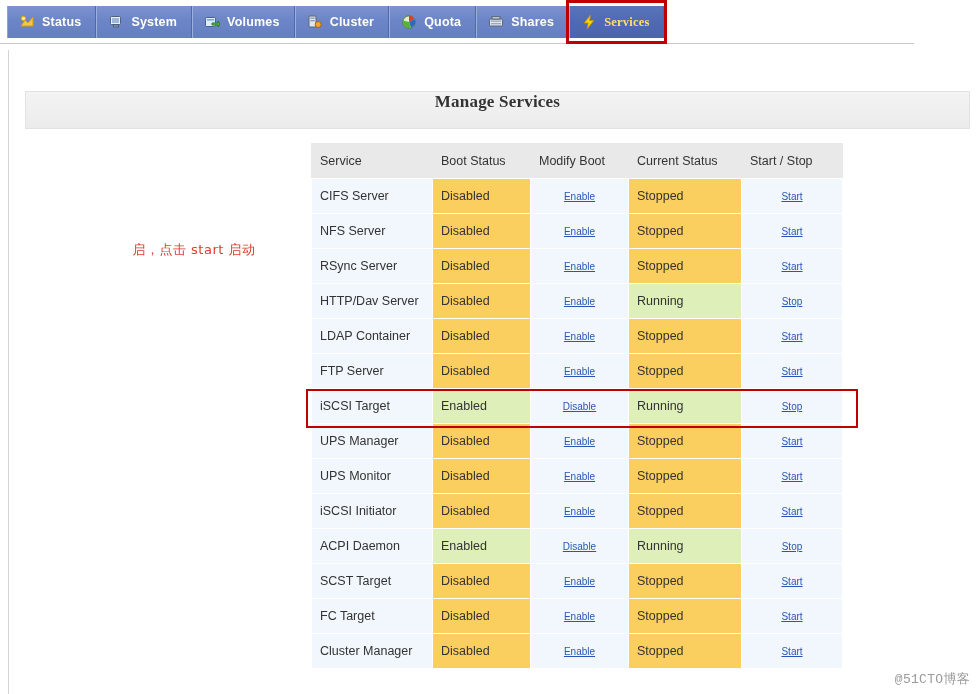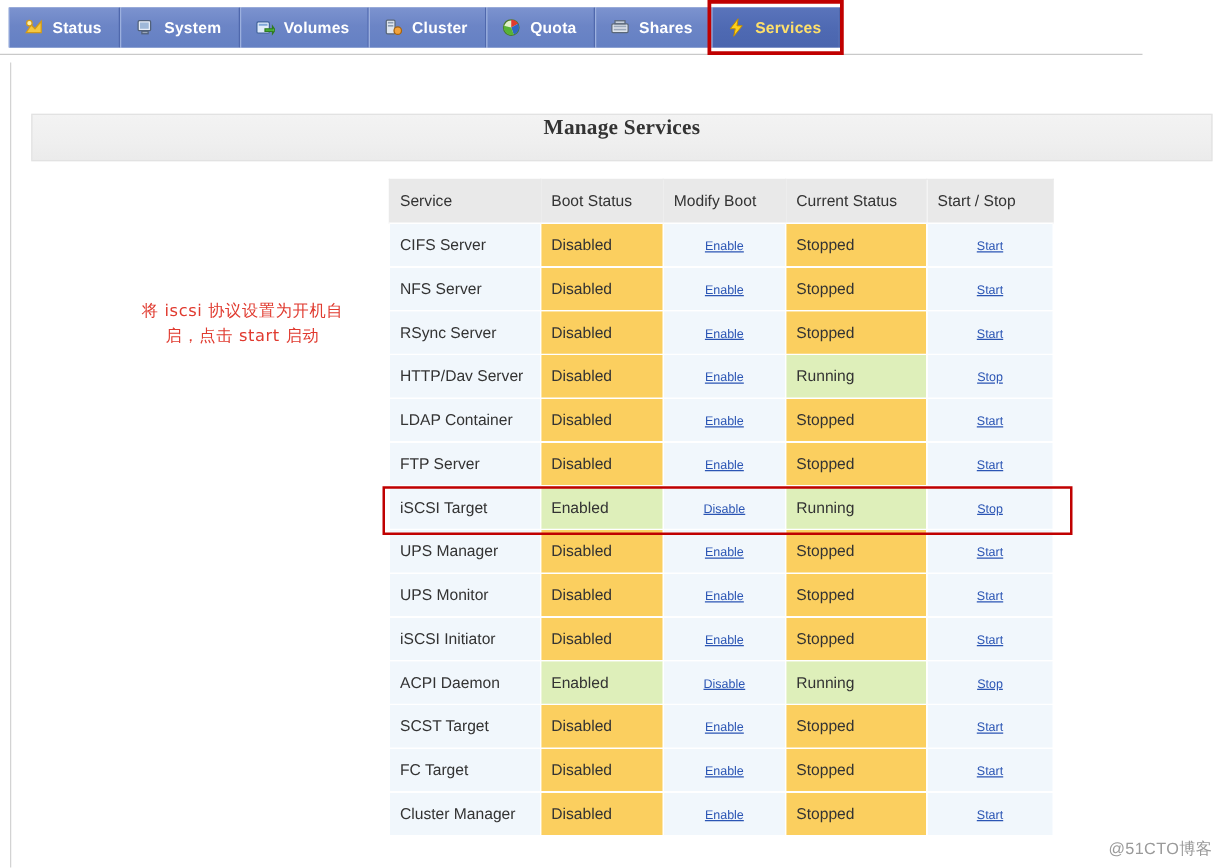--- a/index.html
+++ b/index.html
@@ -51,20 +51,21 @@
     font-size: 12.5px;
     font-weight: bold;
     letter-spacing: 0.2px;
     white-space: nowrap;
     cursor: pointer;
   }
   .tab:first-child { border-left: 1px solid #8ca2d8; }
   .tab.active {
     background-image: linear-gradient(to bottom, #5a74bb 0%, #4f6ab3 50%, #4a65ae 100%);
     color: #ffe06a;
+    font-family: Liberation Serif, serif;
   }
   .tab .tlabel { line-height: 1; }
   .tab-highlight {
     position: absolute;
     left: -4px;
     top: -6px;
     right: -4px;
     bottom: -6px;
     border: 3px solid #c00000;
     pointer-events: none;
@@ -202,21 +203,21 @@
     border: 2px solid #c00000;
     box-sizing: border-box;
     pointer-events: none;
   }
 
   
   #watermark {
     position: absolute;
     right: 8px;
     bottom: 6px;
-    font-family: Liberation Sans, sans-serif;
+    font-family: Liberation Mono, monospace;
     font-size: 13px;
     color: #9a9a9a;
     letter-spacing: 0.3px;
   }
 </style>
 </head>
 <body>
 
 <div id="tabbar">
   <div id="tabstrip">
@@ -294,21 +295,20 @@
     </div>
 </div>
 
 <div id="pageframe"></div>
 
 <div id="titlebar">
   <span class="ttext">Manage Services</span>
 </div>
 
 <div id="annotation">
-  <span class="aline">将 iscsi 协议设置为开机自</span>
   <span class="aline">启，点击 start 启动</span>
 </div>
 
 <div id="svc-wrap">
   <table id="svc">
     <colgroup>
       <col class="w-service">
         <col class="w-boot">
         <col class="w-modify">
         <col class="w-cur">

